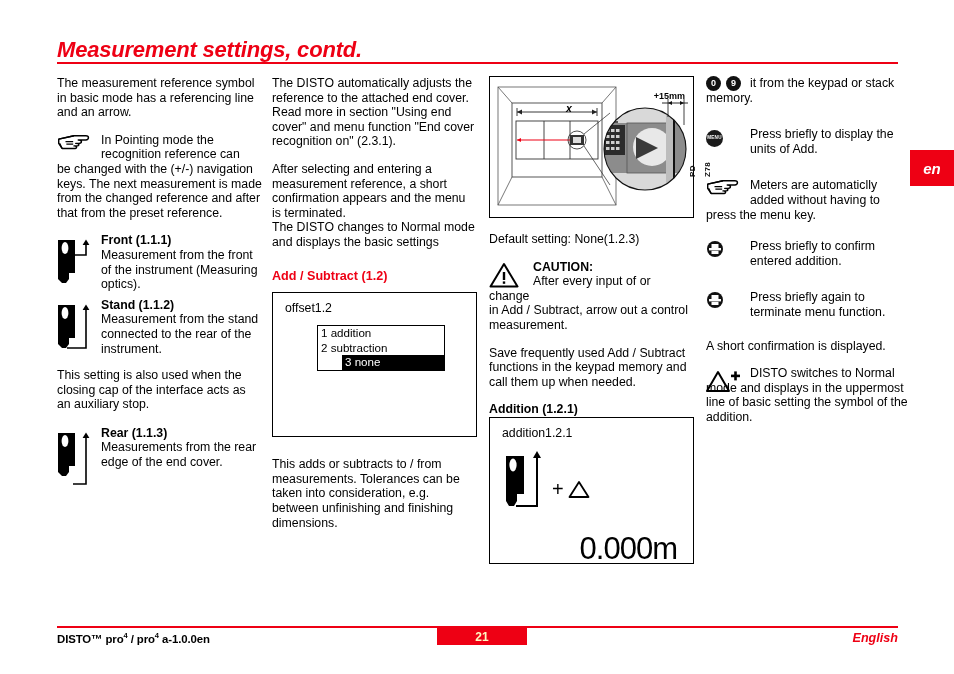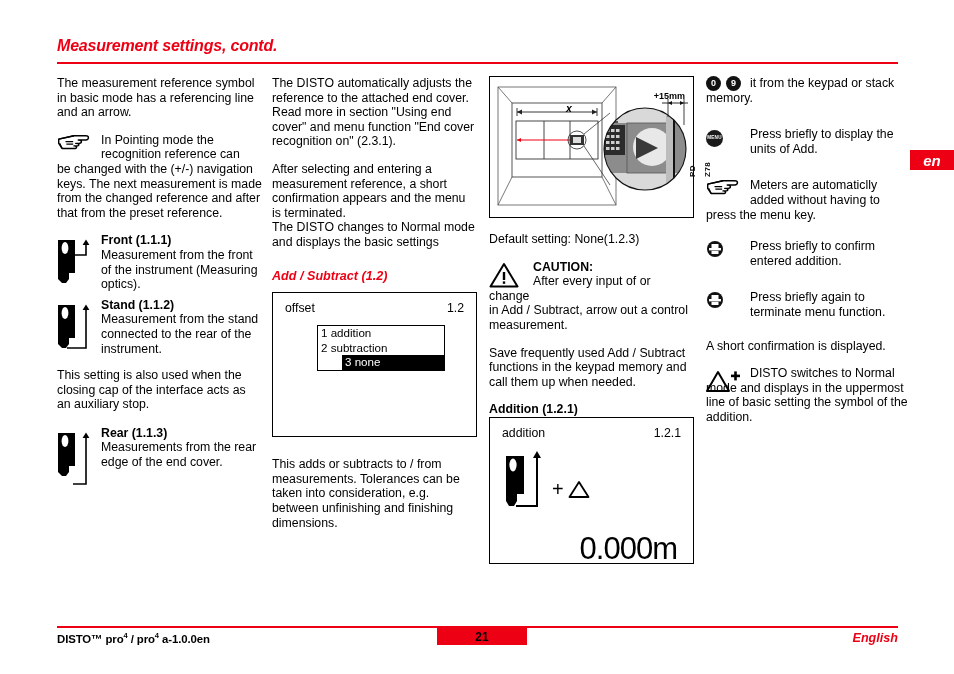--- a/index.html
+++ b/index.html
@@ -6,46 +6,46 @@
   body{
     width:954px;height:674px;background:#ffffff;
     font-family:"Liberation Sans",sans-serif;
     color:#000;overflow:hidden;position:relative;
   }
   .page{position:absolute;inset:0;}
 
   
   .hdr-title{
     position:absolute;left:57px;top:37px;
-    font-size:16px;font-weight:bold;font-style:italic;
+    font-size:22px;font-weight:bold;font-style:italic;
     color:#ee0014;letter-spacing:-0.2px;white-space:nowrap;
   }
   .hdr-rule{
     position:absolute;left:57px;top:62px;width:841px;height:2px;
     background:#ee0014;
   }
 
   
   .lang-tab{
-    position:absolute;right:0;top:150px;width:44px;height:20px;
+    position:absolute;right:0;top:150px;width:44px;height:36px;
     background:#ee0014;color:#fff;font-weight:bold;font-style:italic;
     font-size:15px;display:flex;align-items:center;justify-content:center;
   }
 
   
   .col{position:absolute;top:76px;font-size:12.3px;line-height:14.6px;}
   .col1{left:57px;width:205px;}
   .col2{left:272px;width:205px;}
   .col3{left:489px;width:205px;}
   .col4{left:706px;width:203px;}
 
   p{margin:0 0 13px 0;}
   p.tight{margin-bottom:0;}
   .red-head{
-    color:#ee0014;font-weight:bold;font-style:italic;font-size:12.6px;
+    color:#ee0014;font-weight:bold;font-size:12.6px;
     margin:0 0 9px 0;
   }
   .b{font-weight:bold;}
 
   
   .hint{position:relative;min-height:22px;margin:0 0 13px 0;}
   .hint .ico{position:absolute;left:0;top:1px;}
   .hint .tx{padding-left:0;}
   .hint .tx .ind{display:block;text-indent:44px;}
   .hint .tx .ind2{display:block;text-indent:44px;}
@@ -65,21 +65,21 @@
     color:#fff;font-size:4.6px;font-weight:bold;letter-spacing:.2px;
     display:inline-flex;align-items:center;justify-content:center;
   }
 
   
   .lcd{
     border:1.6px solid #000;background:#fff;position:relative;
   }
   .lcd .row1{
     position:absolute;left:12px;right:12px;top:8px;
-    display:flex;justify-content:space-between;font-size:12.3px;
+    display:flex;justify-content:flex-start;font-size:12.3px;
   }
   .menu-list{
     position:absolute;left:44px;top:32px;width:126px;
     border:1.6px solid #000;font-size:11.6px;line-height:14.6px;
   }
   .menu-list .mi{padding:0 3px;}
   .menu-list .mi.sel{background:#000;color:#fff;margin-left:24px;}
 
   .big-val{
     position:absolute;right:16px;bottom:6px;
@@ -94,21 +94,21 @@
 
   
   .ftr-rule{position:absolute;left:57px;top:626px;width:841px;height:1.6px;background:#ee0014;}
   .ftr-left{
     position:absolute;left:57px;top:631px;font-size:11.4px;
     font-weight:bold;letter-spacing:-0.1px;
   }
   .ftr-left sup{font-size:7.5px;}
   .pagebox{
     position:absolute;left:437px;top:628px;width:90px;height:17px;
-    background:#ee0014;color:#000000;font-size:12px;font-weight:bold;
+    background:#ee0014;color:#fef9c3;font-size:12px;font-weight:bold;
     display:flex;align-items:center;justify-content:center;
   }
   .ftr-right{
     position:absolute;right:56px;top:631px;font-size:12.6px;font-weight:bold;
     font-style:italic;color:#ee0014;
   }
   .vcode{
     position:absolute;font-size:8px;font-weight:bold;letter-spacing:.5px;
     transform:rotate(-90deg);transform-origin:left top;color:#111;
   }

